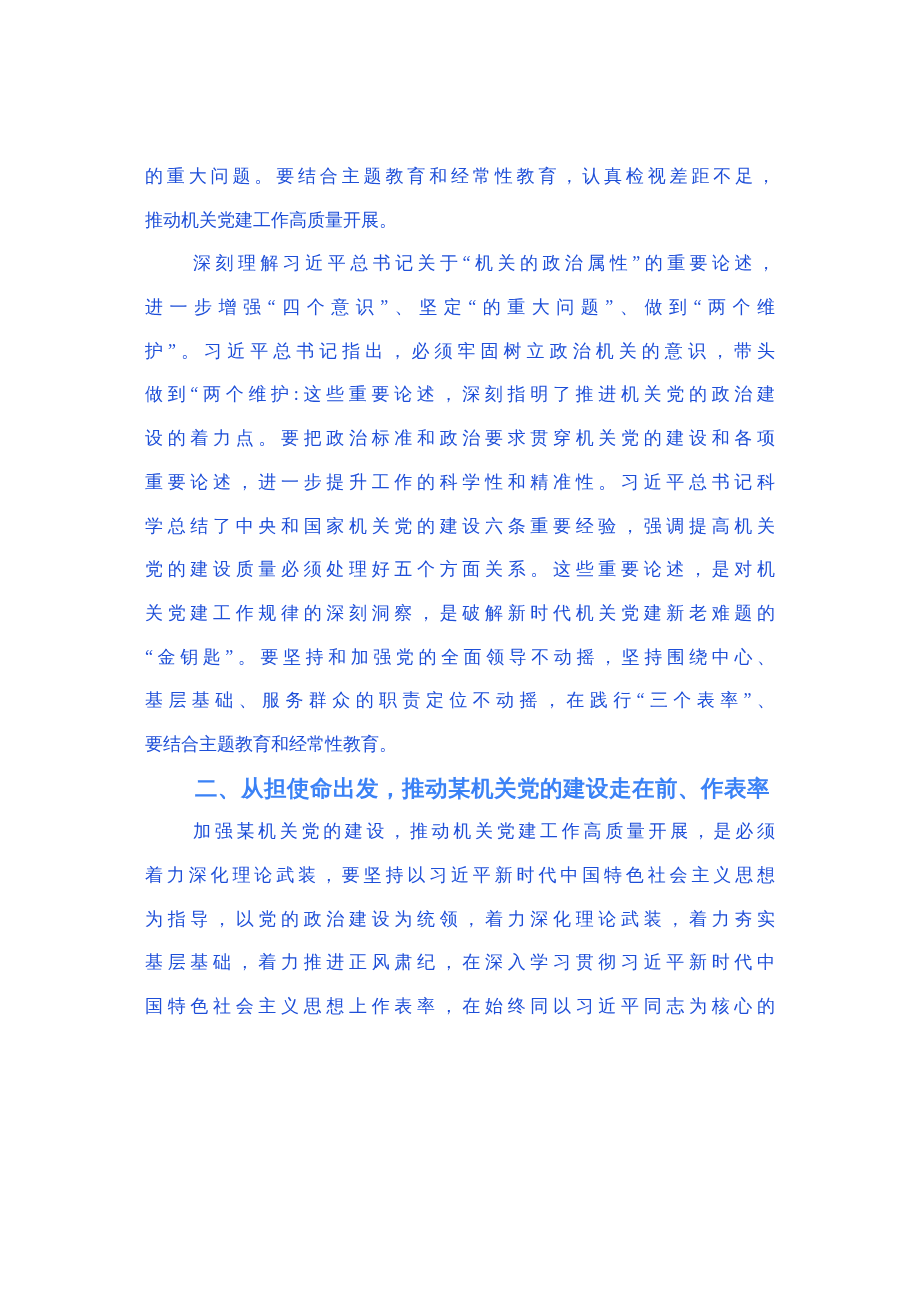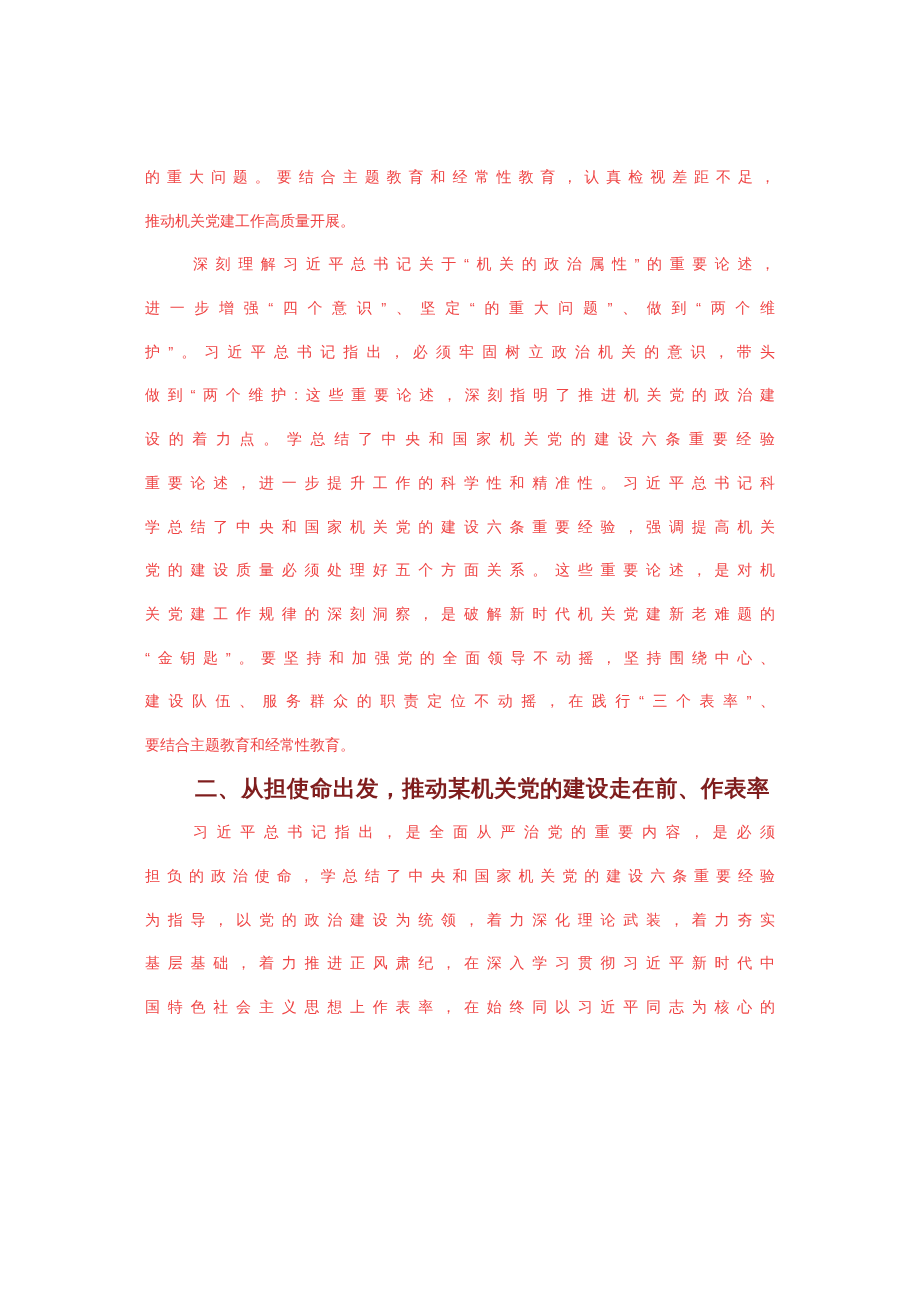--- a/index.html
+++ b/index.html
@@ -14,66 +14,66 @@
     background: #ffffff;
     overflow: hidden;
   }
   .text-block {
     position: absolute;
     left: 145px;
     top: 155px;
     width: 630px;
   }
   .line {
-    font-family: Liberation Sans, sans-serif;
-    font-size: 15px;
-    color: #ef4444;
+    font-family: Liberation Serif, serif;
+    font-size: 18px;
+    color: #1d4ed8;
     height: 43.7px;
     line-height: 43.7px;
     text-align: justify;
     text-align-last: justify;
     overflow: hidden;
   }
   .line.no-fill {
     text-align: left;
     text-align-last: left;
   }
   .line.indent {
     text-indent: 48px;
   }
   .line.heading {
     font-family: "Liberation Sans", "DejaVu Sans", sans-serif;
     font-weight: bold;
     font-size: 22.5px;
-    color: #7f1d1d;
+    color: #3b82f6;
     text-align: left;
     text-align-last: left;
     text-indent: 50px;
     letter-spacing: 0.5px;
   }
 </style>
 </head>
 <body>
 
 <div class="page">
   <div class="text-block">
       <div class="line">的重大问题。要结合主题教育和经常性教育，认真检视差距不足，</div>
       <div class="line no-fill">推动机关党建工作高质量开展。</div>
       <div class="line indent">深刻理解习近平总书记关于“机关的政治属性”的重要论述，</div>
       <div class="line">进一步增强“四个意识”、坚定“的重大问题”、做到“两个维</div>
       <div class="line">护”。习近平总书记指出，必须牢固树立政治机关的意识，带头</div>
       <div class="line">做到“两个维护:这些重要论述，深刻指明了推进机关党的政治建</div>
-      <div class="line">设的着力点。学总结了中央和国家机关党的建设六条重要经验</div>
+      <div class="line">设的着力点。要把政治标准和政治要求贯穿机关党的建设和各项</div>
       <div class="line">重要论述，进一步提升工作的科学性和精准性。习近平总书记科</div>
       <div class="line">学总结了中央和国家机关党的建设六条重要经验，强调提高机关</div>
       <div class="line">党的建设质量必须处理好五个方面关系。这些重要论述，是对机</div>
       <div class="line">关党建工作规律的深刻洞察，是破解新时代机关党建新老难题的</div>
       <div class="line">“金钥匙”。要坚持和加强党的全面领导不动摇，坚持围绕中心、</div>
-      <div class="line">建设队伍、服务群众的职责定位不动摇，在践行“三个表率”、</div>
+      <div class="line">基层基础、服务群众的职责定位不动摇，在践行“三个表率”、</div>
       <div class="line no-fill">要结合主题教育和经常性教育。</div>
       <div class="line heading indent no-fill">二、从担使命出发，推动某机关党的建设走在前、作表率</div>
-      <div class="line indent">习近平总书记指出，是全面从严治党的重要内容，是必须</div>
-      <div class="line">担负的政治使命，学总结了中央和国家机关党的建设六条重要经验</div>
+      <div class="line indent">加强某机关党的建设，推动机关党建工作高质量开展，是必须</div>
+      <div class="line">着力深化理论武装，要坚持以习近平新时代中国特色社会主义思想</div>
       <div class="line">为指导，以党的政治建设为统领，着力深化理论武装，着力夯实</div>
       <div class="line">基层基础，着力推进正风肃纪，在深入学习贯彻习近平新时代中</div>
       <div class="line">国特色社会主义思想上作表率，在始终同以习近平同志为核心的</div>
     </div>
 </div>
 
 </body></html>

